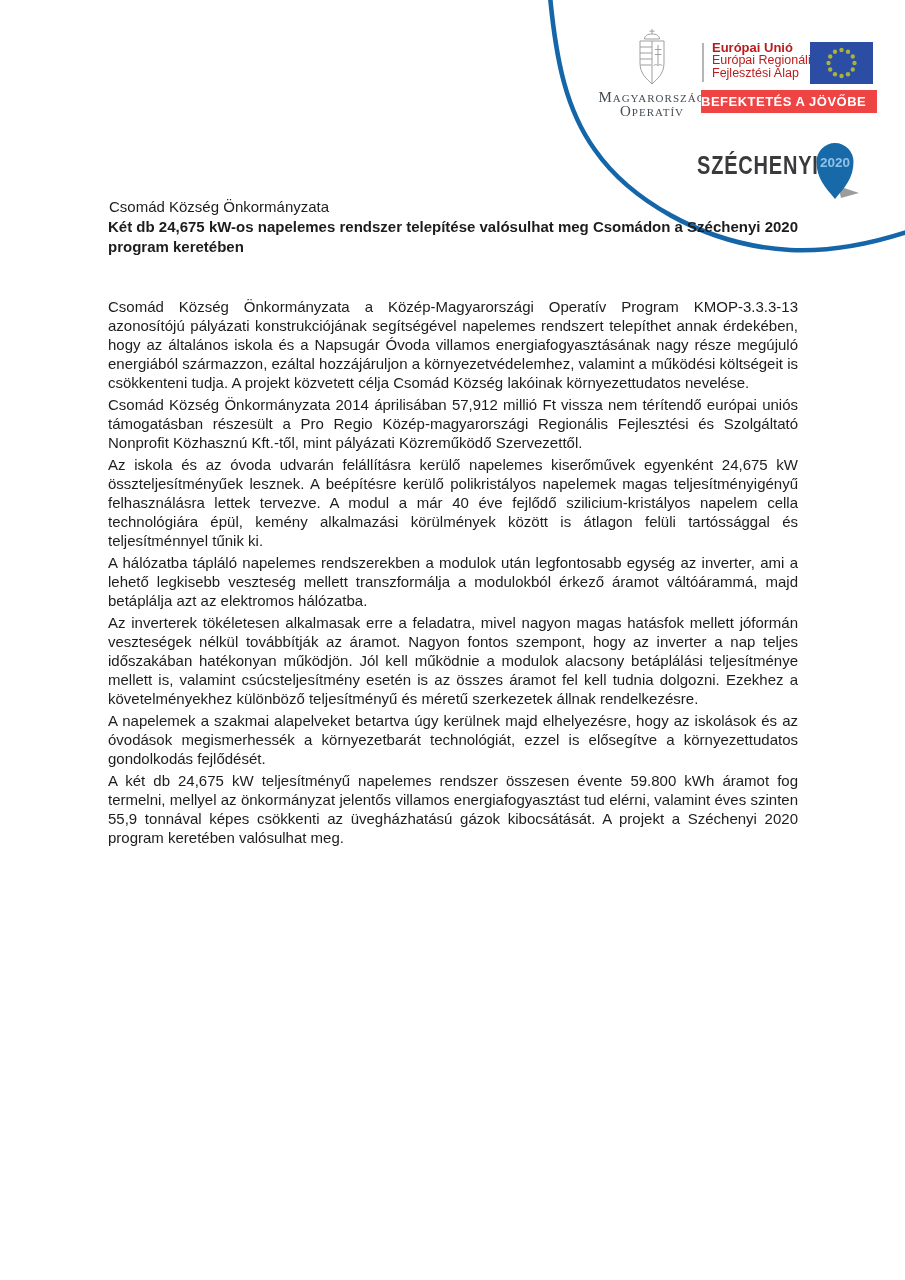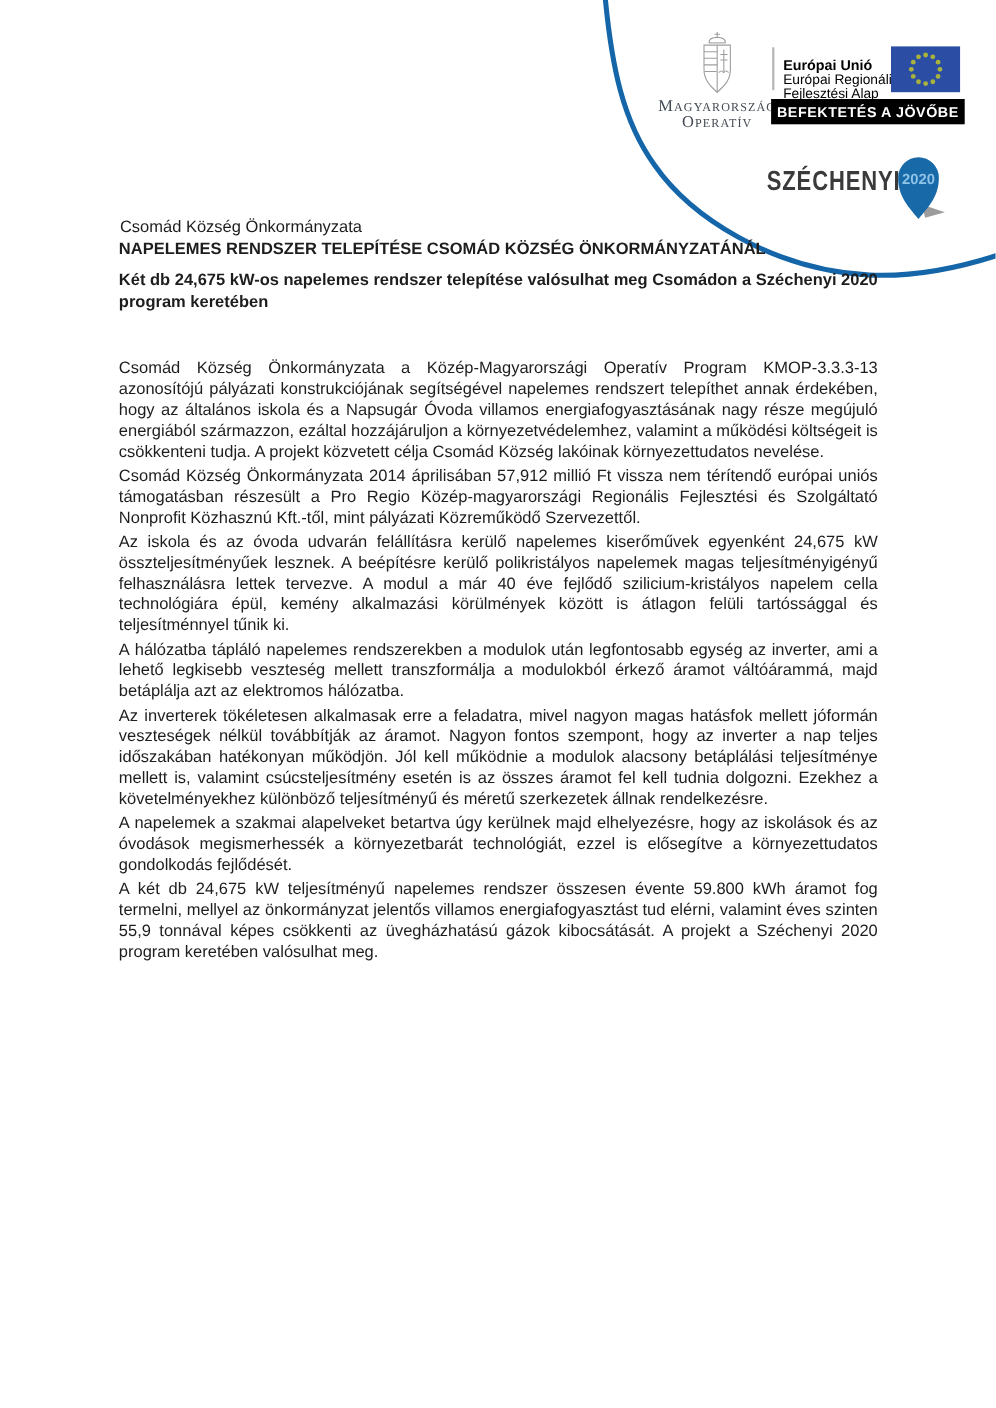--- a/index.html
+++ b/index.html
@@ -19,29 +19,29 @@
   .gov .crest{display:block;margin:0 auto 4px;}
   .gov .gov-text{
     font-family:"Liberation Serif","DejaVu Serif",serif;
     font-variant:small-caps;
     font-size:15px;line-height:14px;
     letter-spacing:1px;color:#454c55;
   }
 
   
   .eu-divider{position:absolute;left:702px;top:43px;width:2px;height:39px;background:#b5b5b5;}
-  .eu-text{position:absolute;left:712px;top:53px;font-size:12.5px;line-height:13px;color:#000000;}
+  .eu-text{position:absolute;left:712px;top:41px;font-size:12.5px;line-height:13px;color:#b91c1c;}
   .eu-text .l1{font-weight:bold;font-size:13px;}
   .eu-flag{position:absolute;left:810px;top:42px;}
 
   .banner{
     position:absolute;left:701px;top:90px;width:176px;height:23px;
-    background:#000000;color:#ffffff;
+    background:#ef4444;color:#ffffff;
     font-size:13px;font-weight:bold;letter-spacing:0.5px;
-    text-align:center;line-height:23px;
+    text-align:left;line-height:23px;
   }
 
   
   .szechenyi-text{
     position:absolute;left:697px;top:151px;
     font-size:25px;font-weight:bold;letter-spacing:1px;color:#3a3a3c;
     transform:scaleX(0.80);transform-origin:left top;white-space:nowrap;
   }
   .pin{position:absolute;left:816px;top:142px;}
 
@@ -116,21 +116,20 @@
 <div class="szechenyi-text">SZÉCHENYI</div>
 <svg class="pin" width="48" height="60" viewBox="0 0 48 60" aria-hidden="true">
   <path d="M22 44 L43 51 L25 56 Z" fill="#9c9c9c"></path>
   <path d="M19 57 C 9 45 0.5 36 0.5 19.5 A 18.5 18.5 0 1 1 37.5 19.5 C 37.5 36 29 45 19 57 Z" fill="#1769a8"></path>
   <text x="19" y="25" text-anchor="middle" font-size="13.5" font-weight="bold" font-family="Liberation Sans, DejaVu Sans, sans-serif" fill="#8fc3e8">2020</text>
 </svg>
 
 <div class="content">
   <p class="org">Csomád Község Önkormányzata</p>
 
-  <h2 class="subtitle">NAPELEMES RENDSZER TELEPÍTÉSE CSOMÁD KÖZSÉG ÖNKORMÁNYZATÁNÁL</h2>
   <p class="lead">Két db 24,675 kW-os napelemes rendszer telepítése valósulhat meg Csomádon a Széchenyi 2020 program keretében</p>
 
   <div class="paragraphs">
     <p>Csomád Község Önkormányzata a Közép-Magyarországi Operatív Program KMOP-3.3.3-13 azonosítójú pályázati konstrukciójának segítségével napelemes rendszert telepíthet annak érdekében, hogy az általános iskola és a Napsugár Óvoda villamos energiafogyasztásának nagy része megújuló energiából származzon, ezáltal hozzájáruljon a környezetvédelemhez, valamint a működési költségeit is csökkenteni tudja. A projekt közvetett célja Csomád Község lakóinak környezettudatos nevelése.</p>
     <p>Csomád Község Önkormányzata 2014 áprilisában 57,912 millió Ft vissza nem térítendő európai uniós támogatásban részesült a Pro Regio Közép-magyarországi Regionális Fejlesztési és Szolgáltató Nonprofit Közhasznú Kft.-től, mint pályázati Közreműködő Szervezettől.</p>
     <p>Az iskola és az óvoda udvarán felállításra kerülő napelemes kiserőművek egyenként 24,675 kW összteljesítményűek lesznek. A beépítésre kerülő polikristályos napelemek magas teljesítményigényű felhasználásra lettek tervezve. A modul a már 40 éve fejlődő szilicium-kristályos napelem cella technológiára épül, kemény alkalmazási körülmények között is átlagon felüli tartóssággal és teljesítménnyel tűnik ki.</p>
     <p>A hálózatba tápláló napelemes rendszerekben a modulok után legfontosabb egység az inverter, ami a lehető legkisebb veszteség mellett transzformálja a modulokból érkező áramot váltóárammá, majd betáplálja azt az elektromos hálózatba.</p>
     <p>Az inverterek tökéletesen alkalmasak erre a feladatra, mivel nagyon magas hatásfok mellett jóformán veszteségek nélkül továbbítják az áramot. Nagyon fontos szempont, hogy az inverter a nap teljes időszakában hatékonyan működjön. Jól kell működnie a modulok alacsony betáplálási teljesítménye mellett is, valamint csúcsteljesítmény esetén is az összes áramot fel kell tudnia dolgozni. Ezekhez a követelményekhez különböző teljesítményű és méretű szerkezetek állnak rendelkezésre.</p>
     <p>A napelemek a szakmai alapelveket betartva úgy kerülnek majd elhelyezésre, hogy az iskolások és az óvodások megismerhessék a környezetbarát technológiát, ezzel is elősegítve a környezettudatos gondolkodás fejlődését.</p>
     <p>A két db 24,675 kW teljesítményű napelemes rendszer összesen évente 59.800 kWh áramot fog termelni, mellyel az önkormányzat jelentős villamos energiafogyasztást tud elérni, valamint éves szinten 55,9 tonnával képes csökkenti az üvegházhatású gázok kibocsátását. A projekt a Széchenyi 2020 program keretében valósulhat meg.</p>

